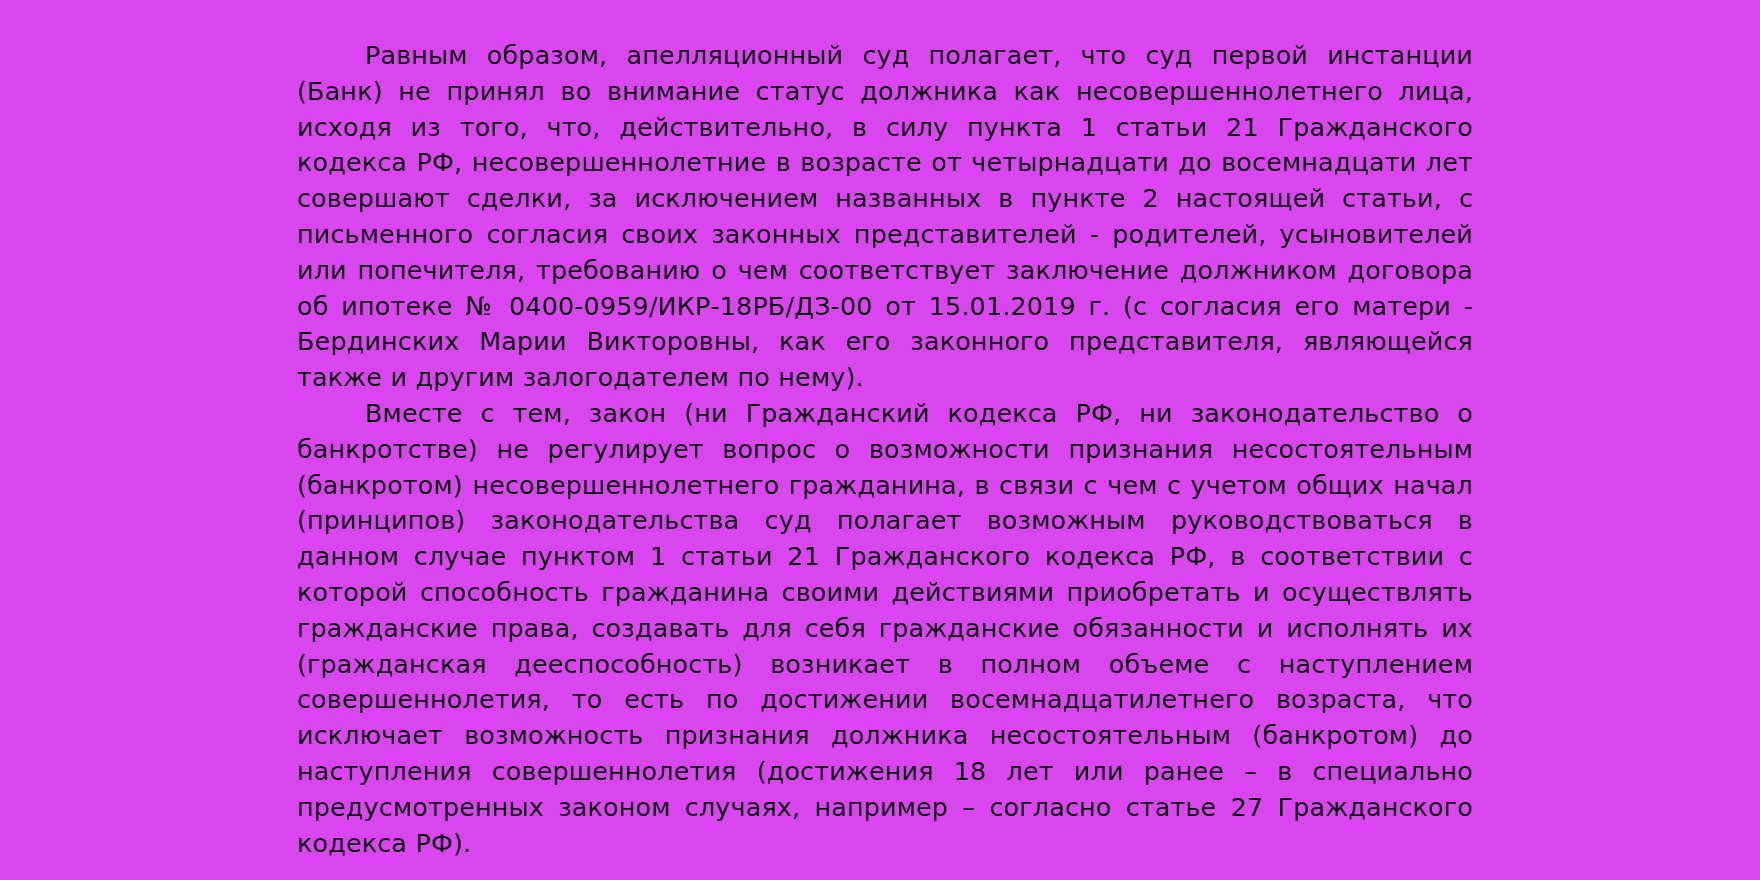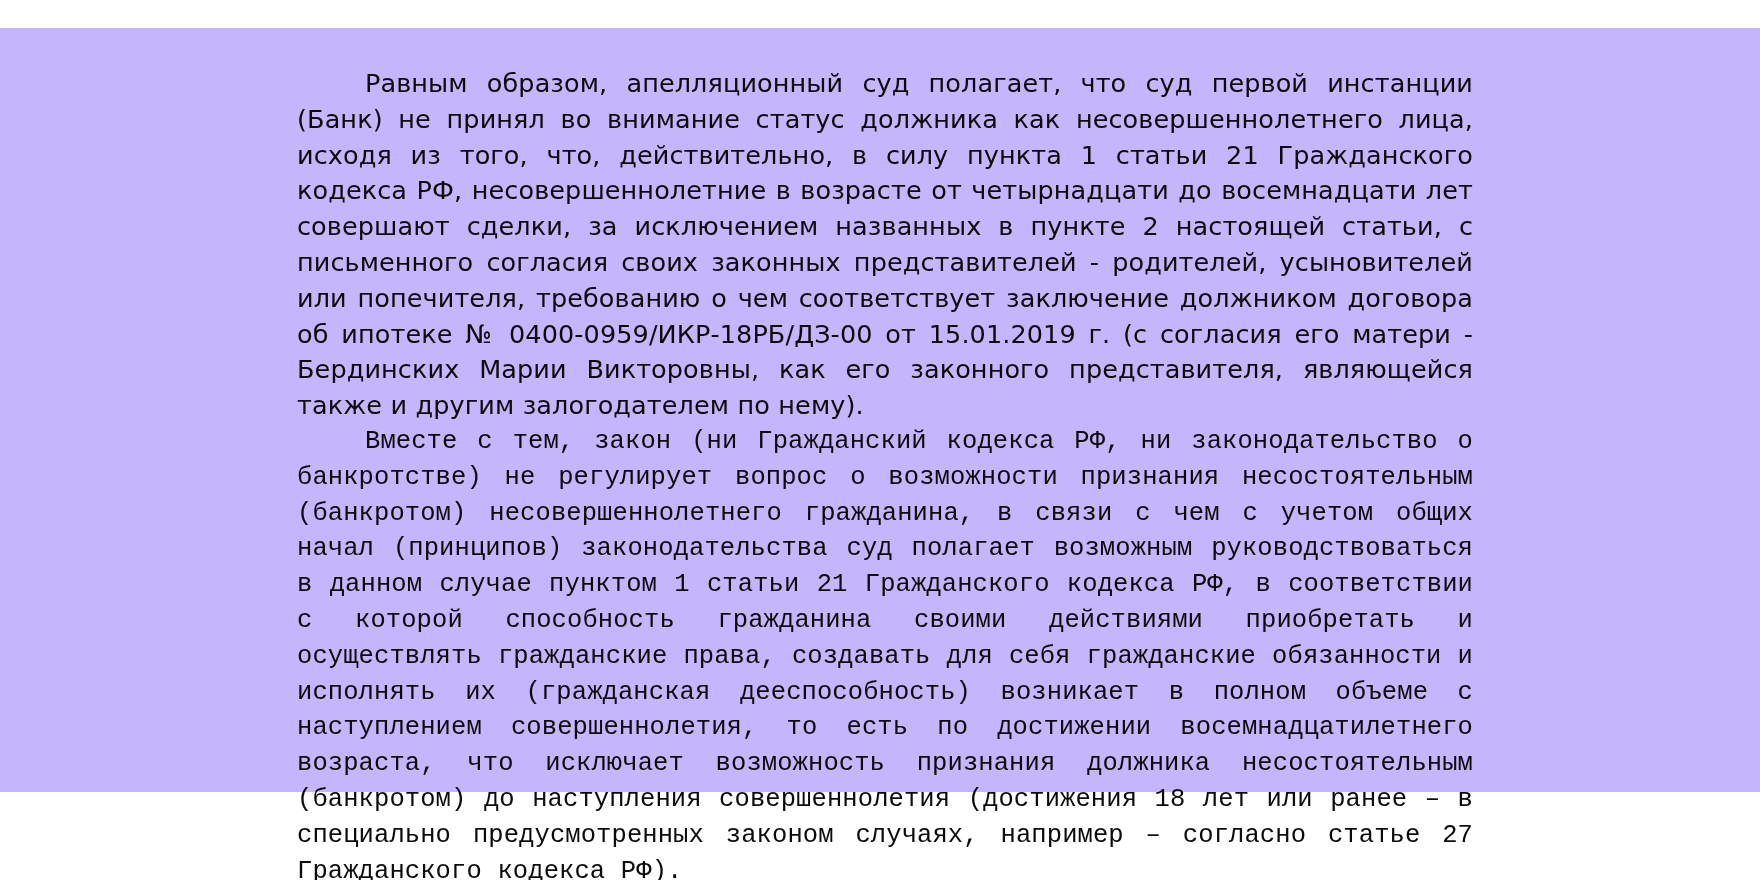--- a/index.html
+++ b/index.html
@@ -10,44 +10,42 @@
   body {
     width: 1760px;
     height: 880px;
     font-family: "DejaVu Sans", sans-serif;
     color: #000000;
     overflow: hidden;
   }
   .page {
     position: relative;
     width: 1760px;
-    height: 764px;
-    background: #c4b5fd;
-    margin-top: 28px;
+    height: 880px;
+    background: #d946ef;
   }
   .doc-body {
     position: absolute;
     left: 297px;
     top: 38px;
     width: 1176px;
   }
   .para {
     margin: 0;
     text-align: justify;
     text-justify: inter-word;
     text-indent: 68px;
     font-size: 25.5px;
     line-height: 35.8px;
     letter-spacing: 0.1px;
     word-spacing: 0.2px;
     color: #0b0b0b;
   }
   .para:last-child {
     margin-top: 0;
-    font-family: Liberation Mono, monospace;
   }
 </style>
 </head>
 <body>
 
 <div class="page">
   <div class="doc-body">
     <p class="para">Равным образом, апелляционный суд полагает, что суд первой инстанции (Банк) не принял во внимание статус должника как несовершеннолетнего лица, исходя из того, что, действительно, в силу пункта 1 статьи 21 Гражданского кодекса РФ, несовершеннолетние в возрасте от четырнадцати до восемнадцати лет совершают сделки, за исключением названных в пункте 2 настоящей статьи, с письменного согласия своих законных представителей - родителей, усыновителей или попечителя, требованию о чем соответствует заключение должником договора об ипотеке № 0400-0959/ИКР-18РБ/ДЗ-00 от 15.01.2019 г. (с согласия его матери - Бердинских Марии Викторовны, как его законного представителя, являющейся также и другим залогодателем по нему).</p>
     <p class="para">Вместе с тем, закон (ни Гражданский кодекса РФ, ни законодательство о банкротстве) не регулирует вопрос о возможности признания несостоятельным (банкротом) несовершеннолетнего гражданина, в связи с чем с учетом общих начал (принципов) законодательства суд полагает возможным руководствоваться в данном случае пунктом 1 статьи 21 Гражданского кодекса РФ, в соответствии с которой способность гражданина своими действиями приобретать и осуществлять гражданские права, создавать для себя гражданские обязанности и исполнять их (гражданская дееспособность) возникает в полном объеме с наступлением совершеннолетия, то есть по достижении восемнадцатилетнего возраста, что исключает возможность признания должника несостоятельным (банкротом) до наступления совершеннолетия (достижения 18 лет или ранее – в специально предусмотренных законом случаях, например – согласно статье 27 Гражданского кодекса РФ).</p>
   </div>

